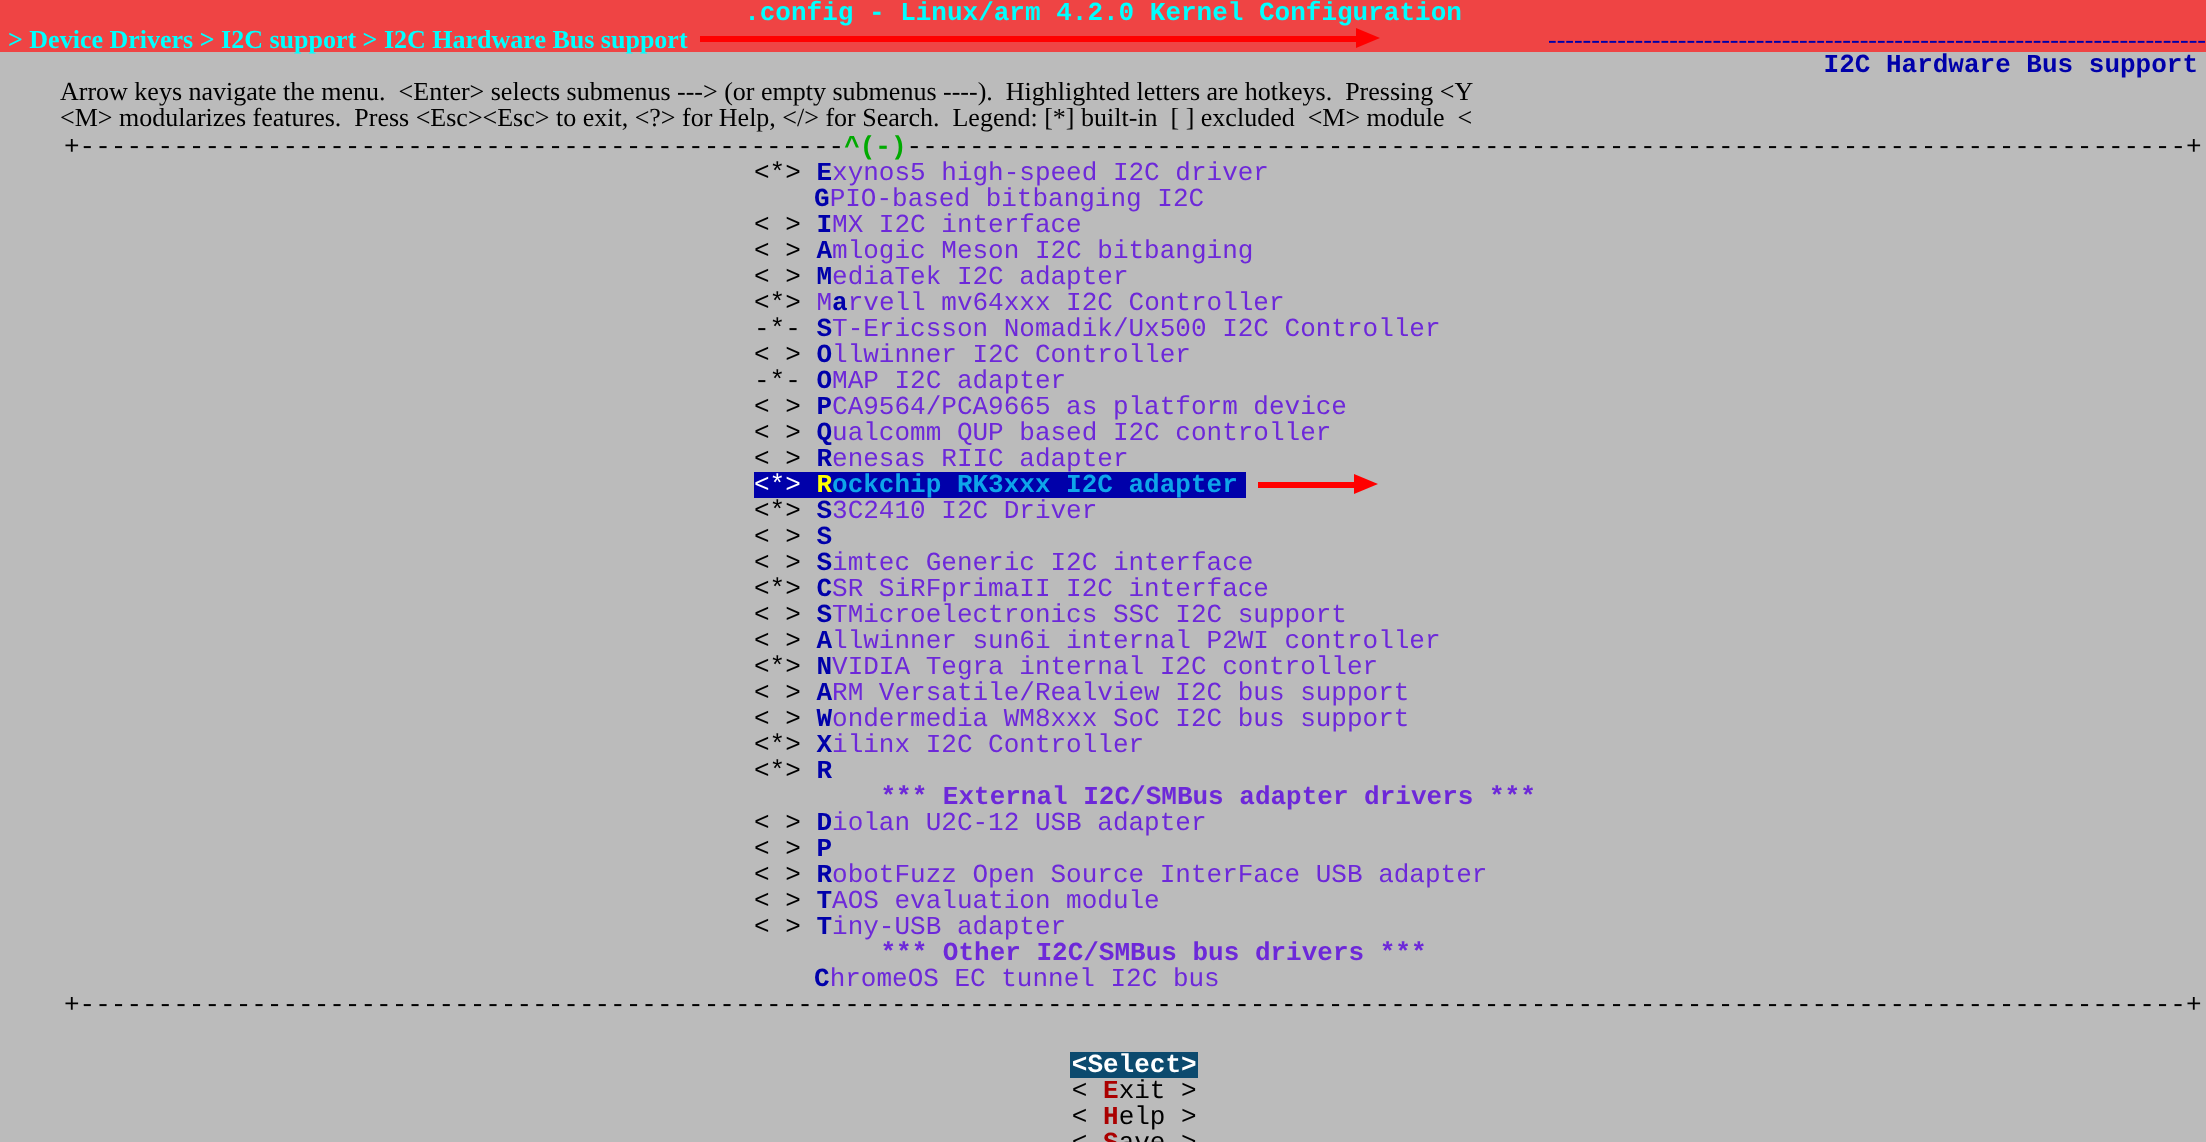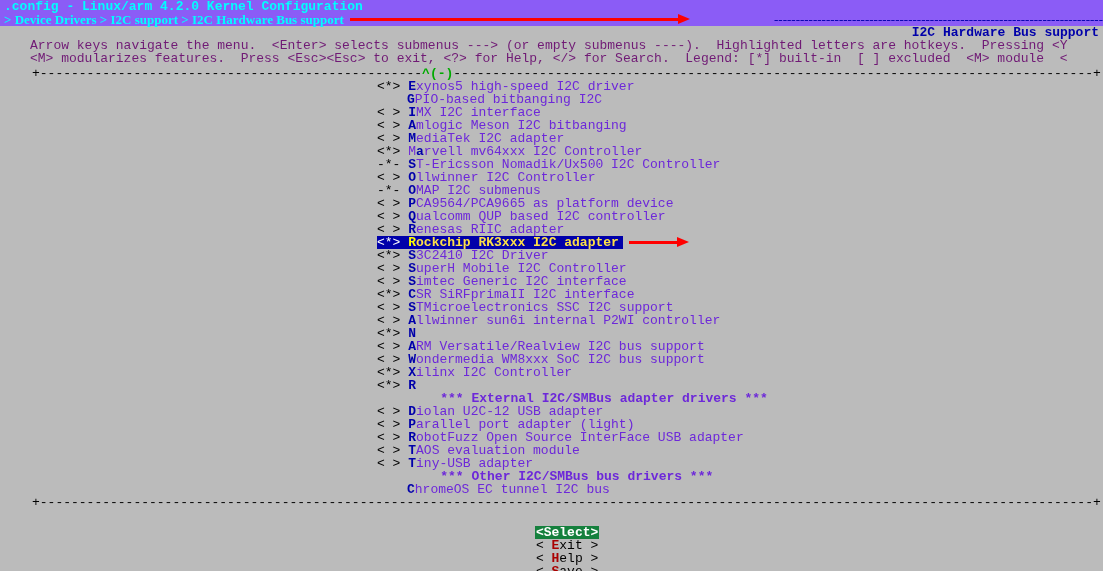--- a/index.html
+++ b/index.html
@@ -5,63 +5,63 @@
     * { margin: 0; padding: 0; box-sizing: border-box; }
     body {
       font-family: 'Courier New', monospace;
       font-size: 13px;
       background: #bbbbbb;
       width: 1103px;
       height: 571px;
       overflow: hidden;
       line-height: 1.0;
     }
-    .bluebar { background: #8b5cf6; color: #00ffff; padding: 0 4px; }
+    .bluebar { background: #ef4444; color: #00ffff; padding: 0 4px; text-align: center; }
     .bluebar .bold { font-weight: bold; }
     .breadcrumb-row { display: flex; align-items: center; font-family: Liberation Serif, serif; }
     .breadcrumb-text { flex: 0 0 auto; }
     .arrow-ann { flex: 0 0 auto; margin-left: 6px; position: relative; height: 6px; width: 340px; }
     .arrow-ann .shaft { position: absolute; top: 1px; left: 0; right: 10px; height: 3px; background: #ff0000; }
     .arrow-ann .head {
       position: absolute; right: 0; top: -3px; width: 0; height: 0;
       border-top: 5px solid transparent; border-bottom: 5px solid transparent;
       border-left: 12px solid #ff0000;
     }
     .dash-line { position: absolute; right: 0; color: #0000aa; }
     .content { background: #bbbbbb; color: #000; padding: 0 4px; }
     .title-row { text-align: right; color: #0000aa; font-weight: bold; }
-    .help { color: #701a75; white-space: pre; padding: 0 26px; }
+    .help { color: #000000; white-space: pre; padding: 0 26px; font-family: Liberation Serif, serif; }
     .box { margin: 2px 28px 0 28px; position: relative; }
     .box-top, .box-bot { color: #000; white-space: pre; }
     .scroll-ind { color: #00aa00; font-weight: bold; }
     .items { margin-left: 345px; }
     .item { white-space: pre; display: flex; align-items: center; }
     .item .mark { display: inline-block; min-width: 30px; }
     .item .hot { color: #0000aa; font-weight: bold; }
     .item .txt { color: #6d28d9; }
     .indent { padding-left: 32px; font-weight: bold; }
     .selected {
       background: #0000aa; color: #fff; display: inline-flex; align-items: center;
       padding-right: 4px;
     }
     .selected .mark { color: #fff; }
     .selected .hot { color: #ffff00; }
-    .selected .txt { color: #fde047; font-weight: bold; }
+    .selected .txt { color: #0ea5e9; font-weight: bold; }
     .sel-arrow { position: relative; width: 60px; height: 6px; margin-left: 6px; display: inline-block; }
     .sel-arrow .shaft { position: absolute; top: 1px; left: 0; right: 10px; height: 3px; background: #ff0000; }
     .sel-arrow .head {
       position: absolute; right: 0; top: -3px; width: 0; height: 0;
       border-top: 5px solid transparent; border-bottom: 5px solid transparent;
       border-left: 12px solid #ff0000;
     }
     .btnbar { text-align: center; margin-top: 4px; white-space: pre; }
     .btn { display: inline-block; margin: 0 18px; }
     .btn .ang { color: #000; }
     .btn .hot { color: #aa0000; font-weight: bold; }
-    .btn.active { background: #15803d; color: #fff; font-weight: bold; padding: 0 1px; }
+    .btn.active { background: #0c4a6e; color: #fff; font-weight: bold; padding: 0 1px; }
     .btn.active .ang { color: #fff; }
     .btn.active .hot { color: #fff; }
   </style>
 </head>
 <body>
 
 <div class="bluebar">
   <span class="bold">.config - Linux/arm 4.2.0 Kernel Configuration</span>
 </div>
 <div class="bluebar breadcrumb-row">
@@ -82,39 +82,39 @@
     <div class="box-top">+-------------------------------------------------<span class="scroll-ind">^(-)</span>----------------------------------------------------------------------------------+</div>
     <div class="items" id="items">
         <div class="item"><span class="mark">&lt;*&gt; </span><span class="hot">E</span><span class="txt">xynos5 high-speed I2C driver</span></div>
         <div class="item"><span class="mark"><m> </m></span><span class="hot">G</span><span class="txt">PIO-based bitbanging I2C</span></div>
         <div class="item"><span class="mark">&lt; &gt; </span><span class="hot">I</span><span class="txt">MX I2C interface</span></div>
         <div class="item"><span class="mark">&lt; &gt; </span><span class="hot">A</span><span class="txt">mlogic Meson I2C bitbanging</span></div>
         <div class="item"><span class="mark">&lt; &gt; </span><span class="hot">M</span><span class="txt">ediaTek I2C adapter</span></div>
         <div class="item"><span class="mark">&lt;*&gt; </span><span class="txt">M</span><span class="hot">a</span><span class="txt">rvell mv64xxx I2C Controller</span></div>
         <div class="item"><span class="mark">-*- </span><span class="hot">S</span><span class="txt">T-Ericsson Nomadik/Ux500 I2C Controller</span></div>
         <div class="item"><span class="mark">&lt; &gt; </span><span class="hot">O</span><span class="txt">llwinner I2C Controller</span></div>
-        <div class="item"><span class="mark">-*- </span><span class="hot">O</span><span class="txt">MAP I2C submenus</span></div>
+        <div class="item"><span class="mark">-*- </span><span class="hot">O</span><span class="txt">MAP I2C adapter</span></div>
         <div class="item"><span class="mark">&lt; &gt; </span><span class="hot">P</span><span class="txt">CA9564/PCA9665 as platform device</span></div>
         <div class="item"><span class="mark">&lt; &gt; </span><span class="hot">Q</span><span class="txt">ualcomm QUP based I2C controller</span></div>
         <div class="item"><span class="mark">&lt; &gt; </span><span class="hot">R</span><span class="txt">enesas RIIC adapter</span></div>
         <div class="item"><span class="selected"><span class="mark">&lt;*&gt; </span><span class="hot">R</span><span class="txt">ockchip RK3xxx I2C adapter</span></span><span class="sel-arrow"><span class="shaft"></span><span class="head"></span></span></div>
         <div class="item"><span class="mark">&lt;*&gt; </span><span class="hot">S</span><span class="txt">3C2410 I2C Driver</span></div>
-        <div class="item"><span class="mark">&lt; &gt; </span><span class="hot">S</span><span class="txt">uperH Mobile I2C Controller</span></div>
+        <div class="item"><span class="mark">&lt; &gt; </span><span class="hot">S</span></div>
         <div class="item"><span class="mark">&lt; &gt; </span><span class="hot">S</span><span class="txt">imtec Generic I2C interface</span></div>
         <div class="item"><span class="mark">&lt;*&gt; </span><span class="hot">C</span><span class="txt">SR SiRFprimaII I2C interface</span></div>
         <div class="item"><span class="mark">&lt; &gt; </span><span class="hot">S</span><span class="txt">TMicroelectronics SSC I2C support</span></div>
         <div class="item"><span class="mark">&lt; &gt; </span><span class="hot">A</span><span class="txt">llwinner sun6i internal P2WI controller</span></div>
-        <div class="item"><span class="mark">&lt;*&gt; </span><span class="hot">N</span></div>
+        <div class="item"><span class="mark">&lt;*&gt; </span><span class="hot">N</span><span class="txt">VIDIA Tegra internal I2C controller</span></div>
         <div class="item"><span class="mark">&lt; &gt; </span><span class="hot">A</span><span class="txt">RM Versatile/Realview I2C bus support</span></div>
         <div class="item"><span class="mark">&lt; &gt; </span><span class="hot">W</span><span class="txt">ondermedia WM8xxx SoC I2C bus support</span></div>
         <div class="item"><span class="mark">&lt;*&gt; </span><span class="hot">X</span><span class="txt">ilinx I2C Controller</span></div>
         <div class="item"><span class="mark">&lt;*&gt; </span><span class="hot">R</span></div>
         <div class="item"><span class="mark">    </span><span class="txt indent">*** External I2C/SMBus adapter drivers ***</span></div>
         <div class="item"><span class="mark">&lt; &gt; </span><span class="hot">D</span><span class="txt">iolan U2C-12 USB adapter</span></div>
-        <div class="item"><span class="mark">&lt; &gt; </span><span class="hot">P</span><span class="txt">arallel port adapter (light)</span></div>
+        <div class="item"><span class="mark">&lt; &gt; </span><span class="hot">P</span></div>
         <div class="item"><span class="mark">&lt; &gt; </span><span class="hot">R</span><span class="txt">obotFuzz Open Source InterFace USB adapter</span></div>
         <div class="item"><span class="mark">&lt; &gt; </span><span class="hot">T</span><span class="txt">AOS evaluation module</span></div>
         <div class="item"><span class="mark">&lt; &gt; </span><span class="hot">T</span><span class="txt">iny-USB adapter</span></div>
         <div class="item"><span class="mark">    </span><span class="txt indent">*** Other I2C/SMBus bus drivers ***</span></div>
         <div class="item"><span class="mark"><m> </m></span><span class="hot">C</span><span class="txt">hromeOS EC tunnel I2C bus</span></div>
       </div>
     <div class="box-bot">+---------------------------------------------------------------------------------------------------------------------------------------+</div>
   </div>
 
   <div class="btnbar">

